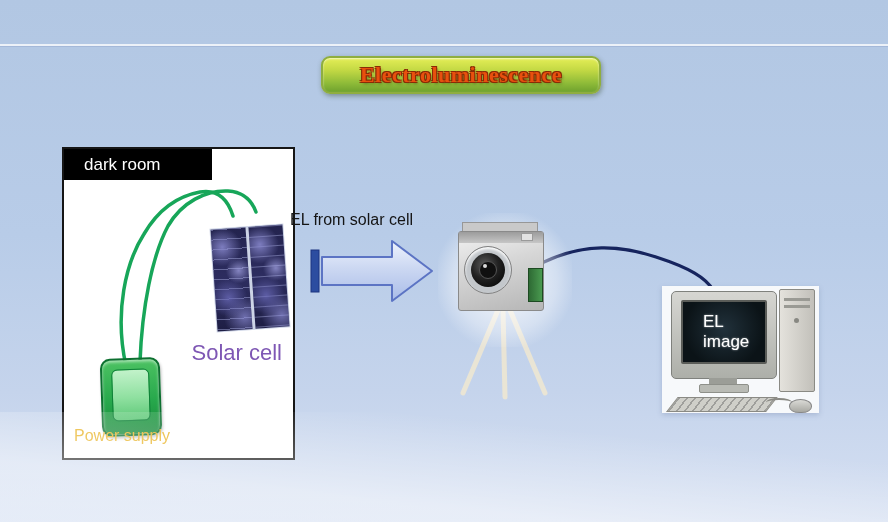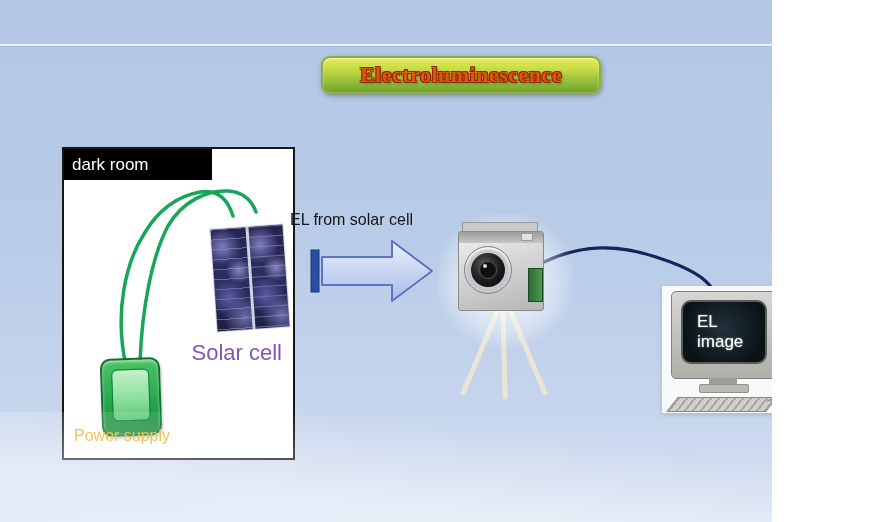--- a/index.html
+++ b/index.html
@@ -1,18 +1,18 @@
 <!DOCTYPE html>
 <html><head>
 <meta charset="utf-8">
 <style>
   * { box-sizing: border-box; margin: 0; padding: 0; }
   html,body { width: 888px; height: 522px; font-family: "Liberation Sans", sans-serif; }
   .slide {
-    position: relative; width: 772px; height: 522px; overflow: hidden;
+    position: relative; width: 888px; height: 522px; overflow: hidden;
     background: linear-gradient(180deg,#b2c7e3 0%,#b8cce8 45%,#c5d4ec 75%,#d6e0f2 100%);
   }
   .slide::after {
     content:""; position:absolute; left:0; bottom:0; width:100%; height:110px; pointer-events:none;
     background: linear-gradient(186deg, rgba(255,255,255,0) 25%, rgba(255,255,255,0.45) 70%, rgba(242,246,252,0.55) 100%);
   }
   .top-line {
     position:absolute; left:0; top:44px; width:100%; height:2px;
     background: rgba(255,255,255,0.75); box-shadow: 0 1px 0 rgba(140,160,200,0.4);
   }
@@ -24,21 +24,21 @@
     display:flex; align-items:center; justify-content:center;
   }
   .title-text {
     font-family:"Liberation Serif", serif; font-weight:bold; font-size:22px; color:#e8500e; letter-spacing:0.5px;
     text-shadow: 1px 1px 0 #8a2c06, -1px 1px 0 #8a2c06, 1px -1px 0 #8a2c06, -1px -1px 0 #8a2c06, 2px 2px 3px rgba(0,0,0,0.3);
   }
   
   .dark-room { position:absolute; left:62px; top:147px; width:233px; height:313px; background:#ffffff; border:2px solid #161616; }
   .dark-room-header {
     position:absolute; left:0; top:0; width:148px; height:31px; background:#000;
-    display:flex; align-items:center; padding-left:8px;
+    display:flex; align-items:center; padding-left:20px;
   }
   .dark-room-header span { color:#fff; font-size:17px; }
   
   .scene { position:absolute; left:0; top:0; width:888px; height:522px; pointer-events:none; }
   
   .solar-cell { position:absolute; left:213px; top:226px; width:74px; height:104px; transform:rotate(-4deg);
     display:flex; gap:3px; background:#cdd4e6; padding:1px; }
   .solar-panel { flex:1;
     background:
       radial-gradient(circle at 30% 18%, rgba(140,140,210,0.85) 0%, rgba(140,140,210,0) 22%),
@@ -79,23 +79,23 @@
     background:#101010; border:1px solid #555; }
   .lens-glint { position:absolute; left:483px; top:264px; width:4px; height:4px; border-radius:50%; background:rgba(255,255,255,0.85); }
   .camera-board { position:absolute; left:528px; top:268px; width:15px; height:34px;
     background: linear-gradient(90deg,#2e6a34,#4a9a50); border:1px solid #1d4a22; }
   .camera-knob { position:absolute; left:521px; top:233px; width:12px; height:8px; background:#e2e2e2; border:1px solid #9a9a9a; }
   
   .computer-backdrop { position:absolute; left:662px; top:286px; width:157px; height:127px; background:#f7f9fb;
     box-shadow: 0 2px 5px rgba(80,100,140,0.25); }
   .monitor { position:absolute; left:671px; top:291px; width:106px; height:88px; border-radius:5px;
     border:1px solid #7f817d; background: linear-gradient(180deg,#d6d6d2,#adafa9); }
-  .screen { position:absolute; left:681px; top:300px; width:86px; height:64px; border-radius:10px;
+  .screen { position:absolute; left:681px; top:300px; width:86px; height:64px; border-radius:2px;
     border:2px solid #5a5c58; background: radial-gradient(circle at 50% 45%, #21313b 0%, #0b1317 75%);
-    display:flex; align-items:center; padding-left:14px; }
+    display:flex; align-items:center; padding-left:20px; }
   .screen span { color:#ffffff; font-size:17px; text-shadow: 0 0 2px rgba(255,255,255,0.6); }
   .monitor-neck { position:absolute; left:709px; top:378px; width:28px; height:7px; background:#9b9d97; }
   .monitor-base { position:absolute; left:699px; top:384px; width:50px; height:9px; background:#b9bbb5; border-radius:2px; border:1px solid #8e908a; }
   .tower { position:absolute; left:779px; top:289px; width:36px; height:103px; border-radius:2px;
     border:1px solid #8a8a84; background: linear-gradient(90deg,#e4e2dc,#c2c0ba); }
   .tower-slot { position:absolute; left:4px; width:26px; height:3px; background:#9a9a94; }
   .tower-slot.s1 { top:8px; } .tower-slot.s2 { top:15px; }
   .tower-button { position:absolute; left:14px; top:28px; width:5px; height:5px; border-radius:50%; background:#888882; }
   .keyboard { position:absolute; left:666px; top:397px; width:100px; height:15px;
     border:1px solid #8a8a84; transform:skewX(-38deg); transform-origin:bottom left;

